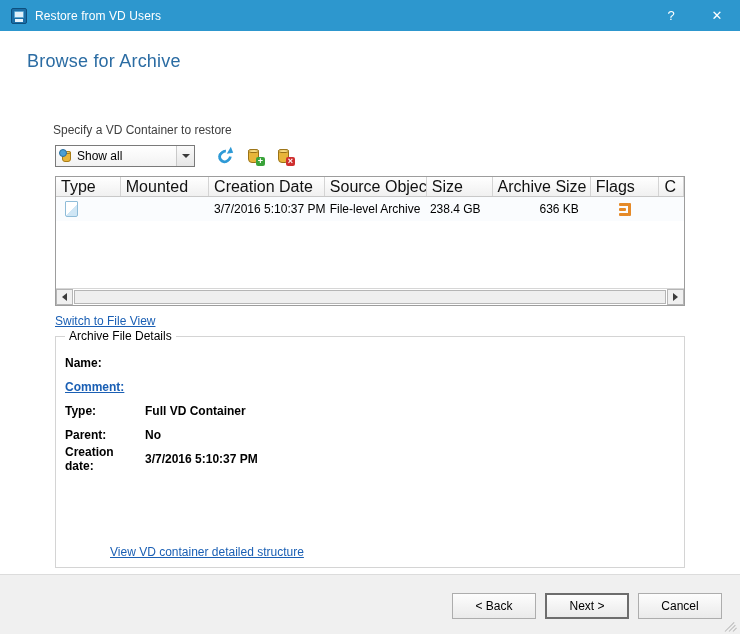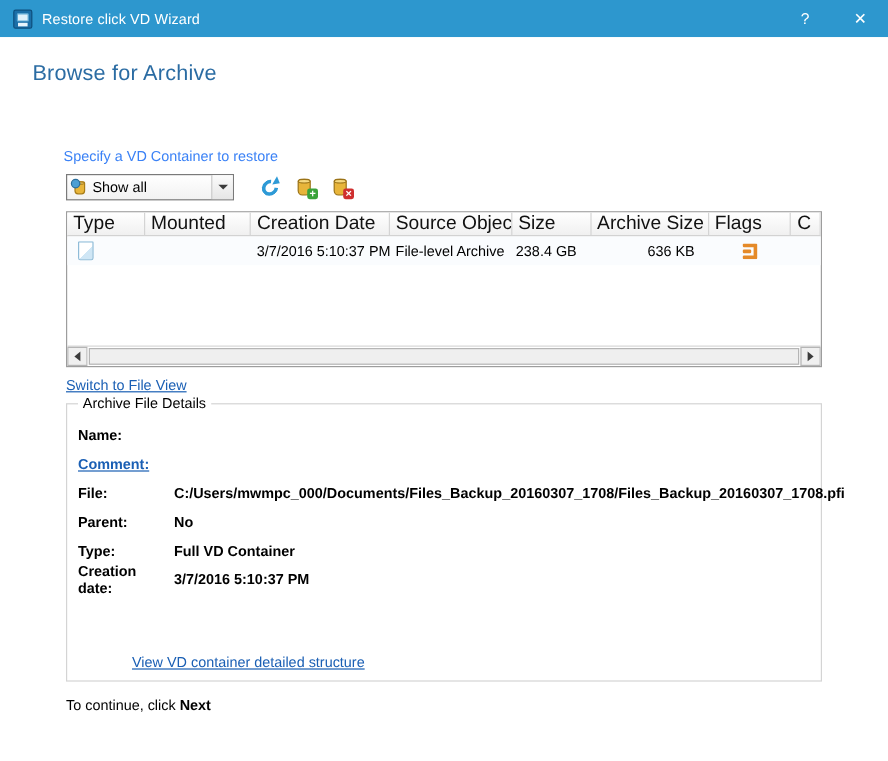--- a/index.html
+++ b/index.html
@@ -104,21 +104,21 @@
     font-size: 18px;
     color: #2b6ca3;
     font-weight: normal;
     letter-spacing: 0.2px;
   }
   .specify-label {
     position: absolute;
     left: 53px;
     top: 92px;
     font-size: 12px;
-    color: #3b82f6;
+    color: #404040;
   }
 
   
   .combo-row {
     position: absolute;
     left: 55px;
     top: 114px;
     display: flex;
     align-items: center;
   }
@@ -497,21 +497,21 @@
 </style>
 </head>
 <body>
 
 <div class="window">
 
   <div class="titlebar">
     <div class="title-icon">
       <div class="disk"></div>
     </div>
-    <div class="title-text">Restore click VD Wizard</div>
+    <div class="title-text">Restore from VD Users</div>
     <div class="title-buttons">
       <div class="title-btn">?</div>
       <div class="title-btn close">✕</div>
     </div>
   </div>
 
   <div class="content">
 
     <div class="page-title">Browse for Archive</div>
 
@@ -597,38 +597,46 @@
     <div class="group-legend">Archive File Details</div>
 
     <div class="details">
       <div class="drow">
         <div class="dlabel">Name:</div>
       </div>
       <div class="drow">
         <div class="dlabel link">Comment:</div>
       </div>
       <div class="drow">
-        <div class="dlabel">File:</div>
-        <div class="dvalue">C:/Users/mwmpc_000/Documents/Files_Backup_20160307_1708/Files_Backup_20160307_1708.pfi</div>
+        <div class="dlabel">Type:</div>
+        <div class="dvalue">Full VD Container</div>
       </div>
       <div class="drow">
         <div class="dlabel">Parent:</div>
         <div class="dvalue">No</div>
       </div>
       <div class="drow">
-        <div class="dlabel">Type:</div>
-        <div class="dvalue">Full VD Container</div>
-      </div>
-      <div class="drow">
         <div class="dlabel">Creation date:</div>
         <div class="dvalue">3/7/2016 5:10:37 PM</div>
       </div>
     </div>
 
     <div class="link view-link">View VD container detailed structure</div>
 
     <div class="continue">
       <span>To continue, click </span><b>Next</b>
     </div>
   </div>
 
+  <div class="footer">
+    <div class="footer-btns">
+      <div class="btn">&lt; Back</div>
+      <div class="btn default">Next &gt;</div>
+      <div class="btn">Cancel</div>
+    </div>
+    <div class="grip">
+      <span style="width:13px; top:12px; left:0; transform:rotate(-45deg);"></span>
+      <span style="width:9px;  top:12px; left:4px; transform:rotate(-45deg);"></span>
+      <span style="width:5px;  top:12px; left:8px; transform:rotate(-45deg);"></span>
+    </div>
+  </div>
 
 </div>
 
 </body></html>

